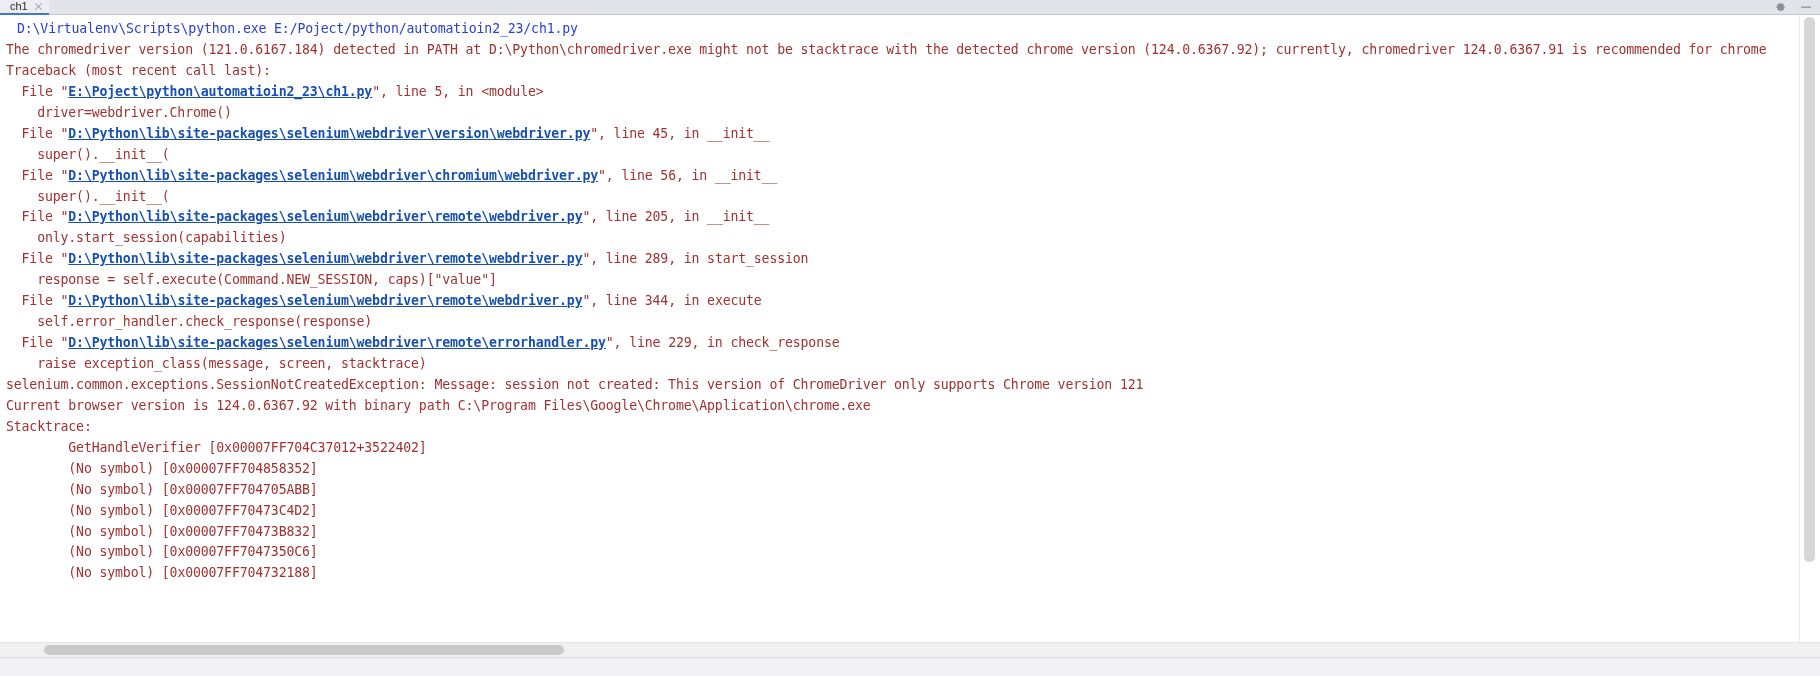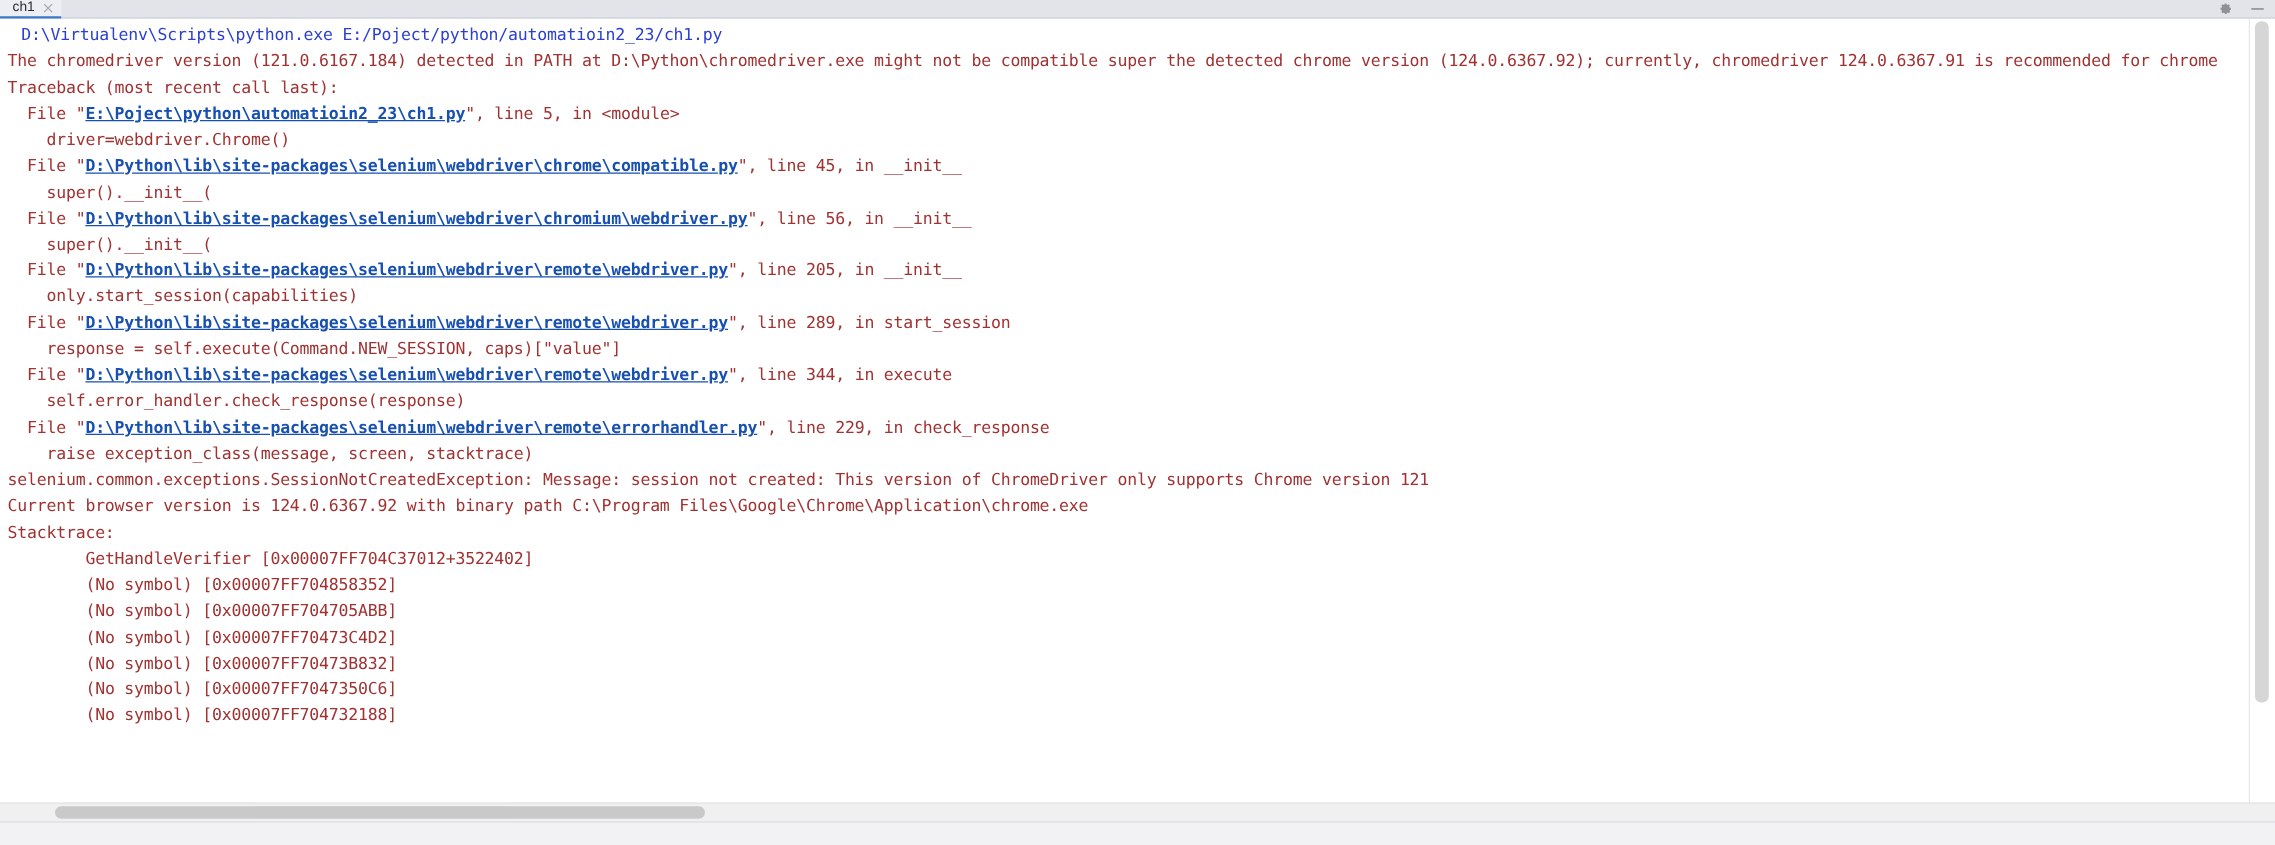--- a/index.html
+++ b/index.html
@@ -208,25 +208,25 @@
         <svg width="12" height="12" viewBox="0 0 12 12">
           <rect x="1" y="5.5" width="10" height="1.3" fill="#5a5d63"></rect>
         </svg>
       </span>
     </div>
   </div>
 
   <div class="console-wrap">
     <div class="console" id="console">
         <div class="line"><span class="c-cmd">D:\Virtualenv\Scripts\python.exe E:/Poject/python/automatioin2_23/ch1.py</span></div>
-        <div class="line"><span class="c-err">The chromedriver version (121.0.6167.184) detected in PATH at D:\Python\chromedriver.exe might not be compatible super the detected chrome version (124.0.6367.92); currently, chromedriver 124.0.6367.91 is recommended for chrome</span></div>
+        <div class="line"><span class="c-err">The chromedriver version (121.0.6167.184) detected in PATH at D:\Python\chromedriver.exe might not be stacktrace with the detected chrome version (124.0.6367.92); currently, chromedriver 124.0.6367.91 is recommended for chrome</span></div>
         <div class="line"><span class="c-err">Traceback (most recent call last):</span></div>
         <div class="line"><span class="c-err">  File "</span><span class="c-link">E:\Poject\python\automatioin2_23\ch1.py</span><span class="c-err">", line 5, in &lt;module&gt;</span></div>
         <div class="line"><span class="c-err">    driver=webdriver.Chrome()</span></div>
-        <div class="line"><span class="c-err">  File "</span><span class="c-link">D:\Python\lib\site-packages\selenium\webdriver\chrome\compatible.py</span><span class="c-err">", line 45, in __init__</span></div>
+        <div class="line"><span class="c-err">  File "</span><span class="c-link">D:\Python\lib\site-packages\selenium\webdriver\version\webdriver.py</span><span class="c-err">", line 45, in __init__</span></div>
         <div class="line"><span class="c-err">    super().__init__(</span></div>
         <div class="line"><span class="c-err">  File "</span><span class="c-link">D:\Python\lib\site-packages\selenium\webdriver\chromium\webdriver.py</span><span class="c-err">", line 56, in __init__</span></div>
         <div class="line"><span class="c-err">    super().__init__(</span></div>
         <div class="line"><span class="c-err">  File "</span><span class="c-link">D:\Python\lib\site-packages\selenium\webdriver\remote\webdriver.py</span><span class="c-err">", line 205, in __init__</span></div>
         <div class="line"><span class="c-err">    only.start_session(capabilities)</span></div>
         <div class="line"><span class="c-err">  File "</span><span class="c-link">D:\Python\lib\site-packages\selenium\webdriver\remote\webdriver.py</span><span class="c-err">", line 289, in start_session</span></div>
         <div class="line"><span class="c-err">    response = self.execute(Command.NEW_SESSION, caps)["value"]</span></div>
         <div class="line"><span class="c-err">  File "</span><span class="c-link">D:\Python\lib\site-packages\selenium\webdriver\remote\webdriver.py</span><span class="c-err">", line 344, in execute</span></div>
         <div class="line"><span class="c-err">    self.error_handler.check_response(response)</span></div>
         <div class="line"><span class="c-err">  File "</span><span class="c-link">D:\Python\lib\site-packages\selenium\webdriver\remote\errorhandler.py</span><span class="c-err">", line 229, in check_response</span></div>

